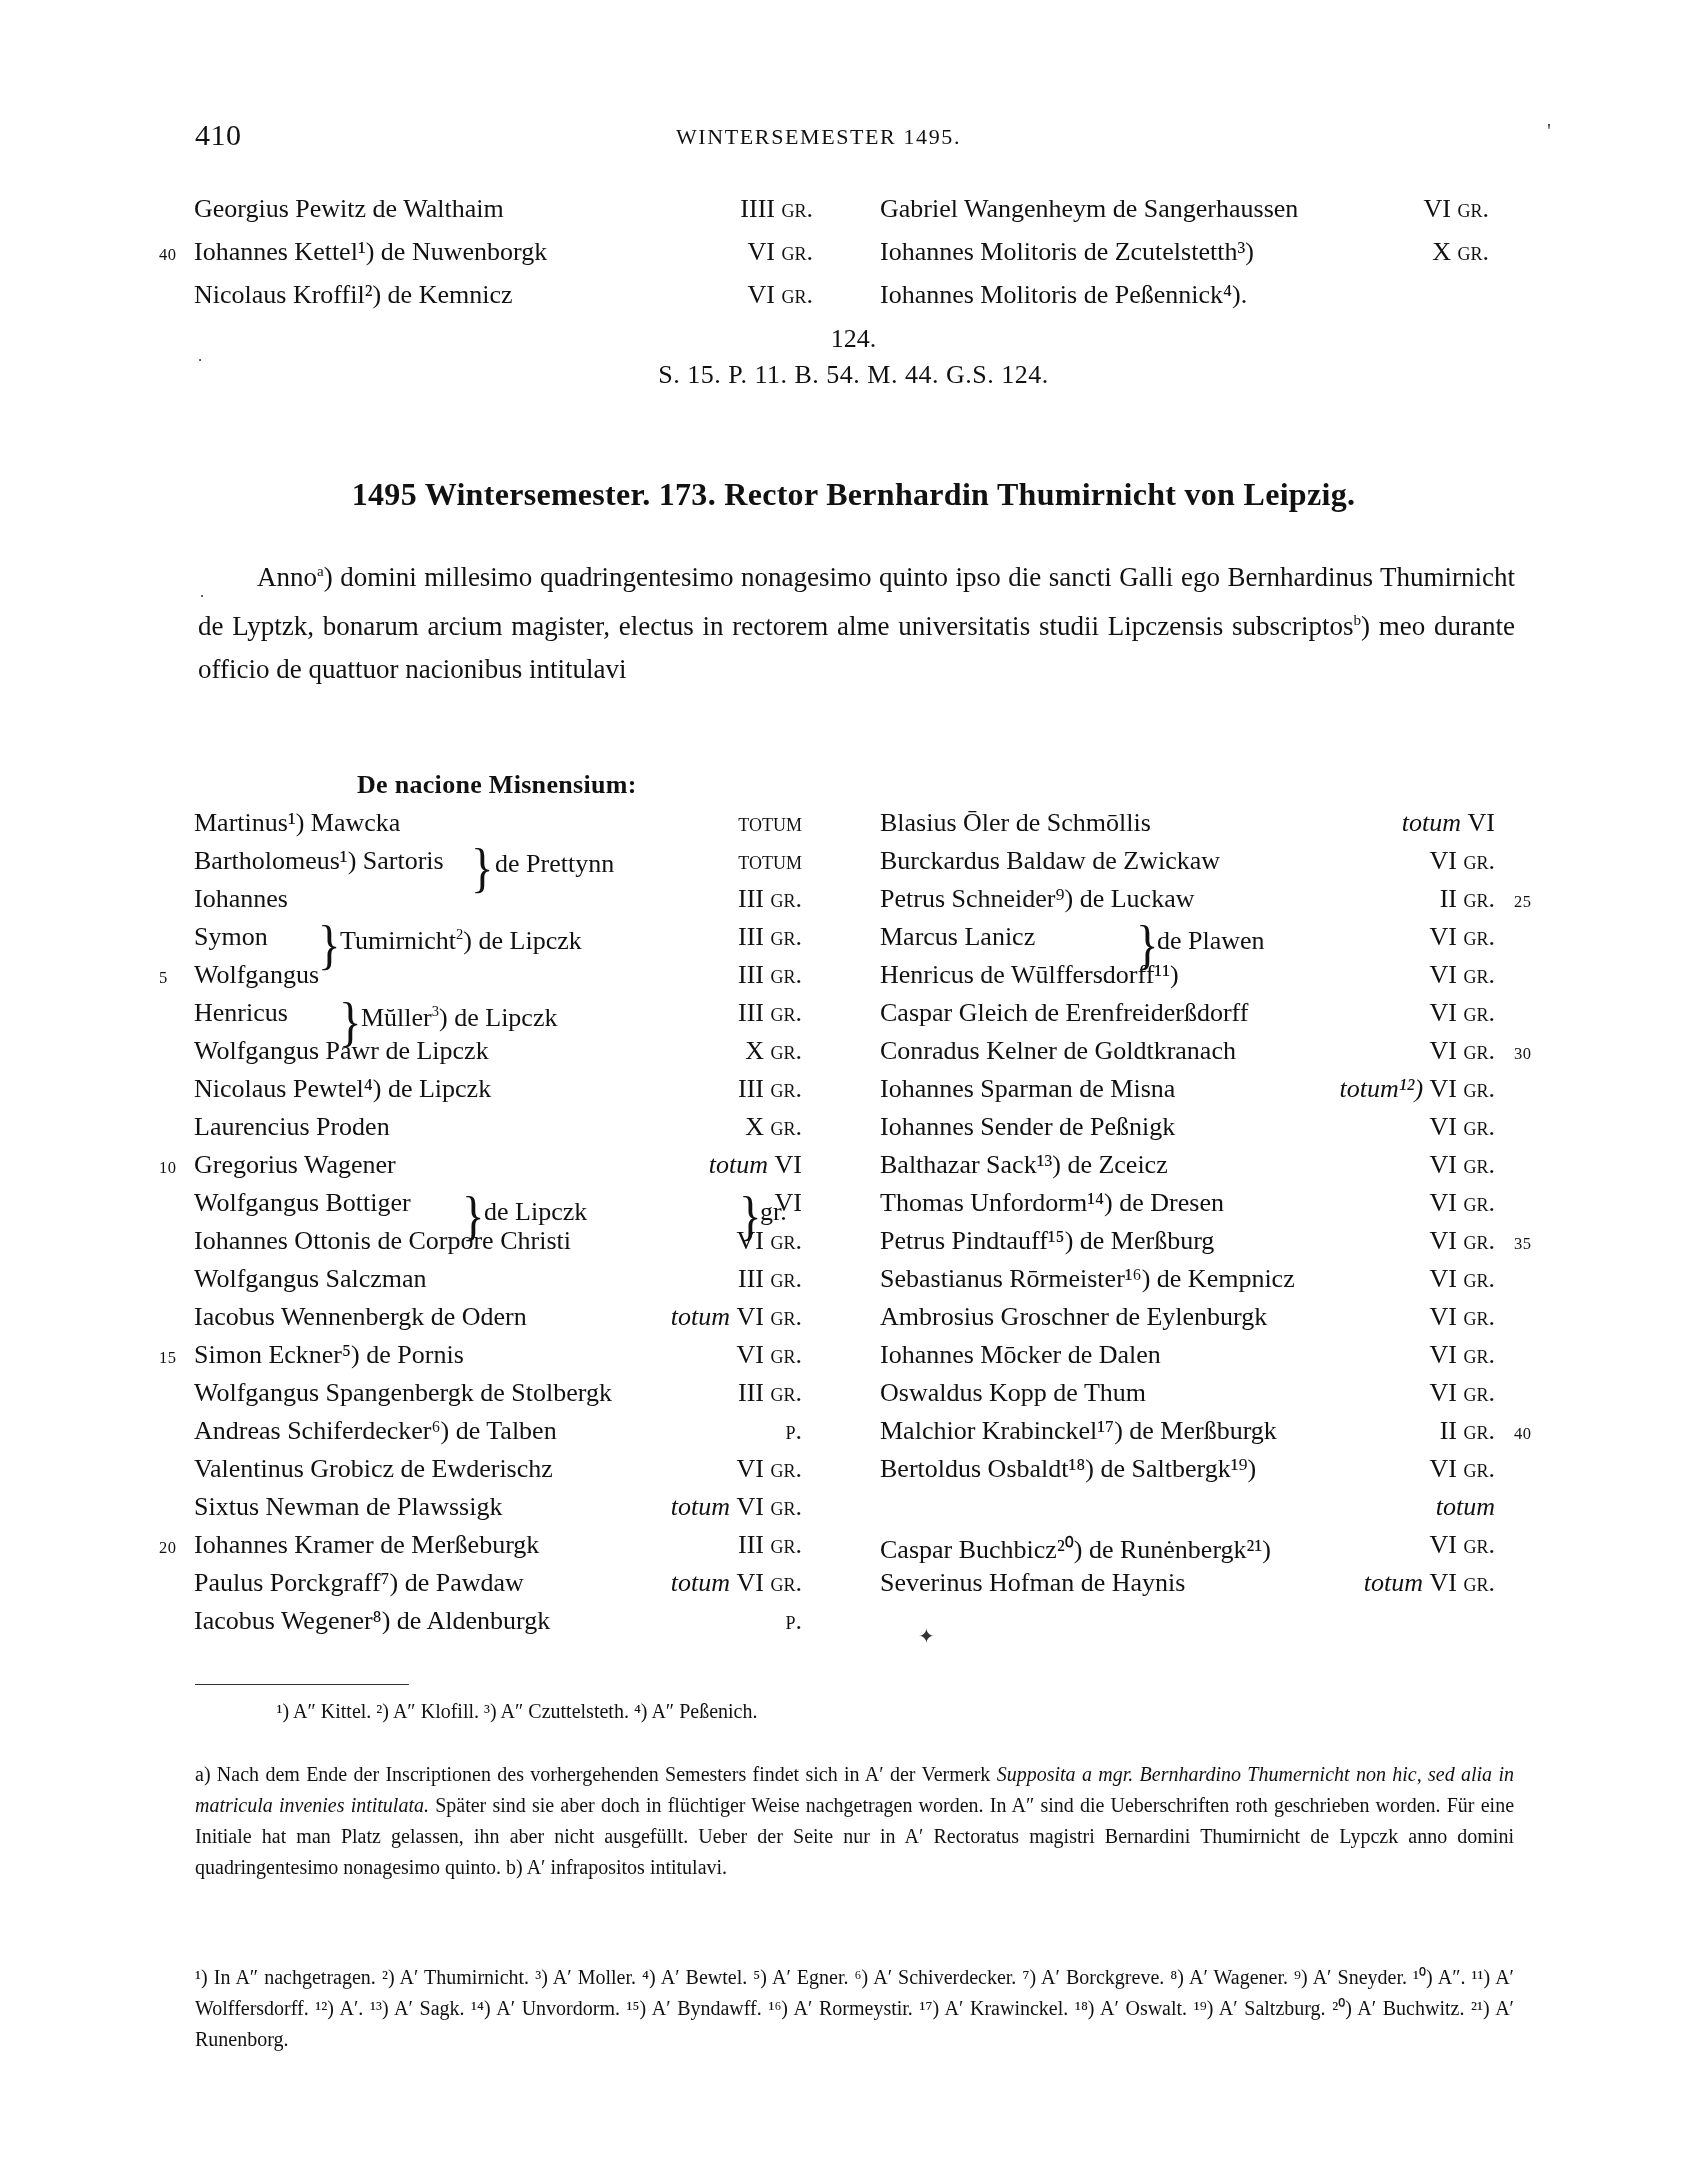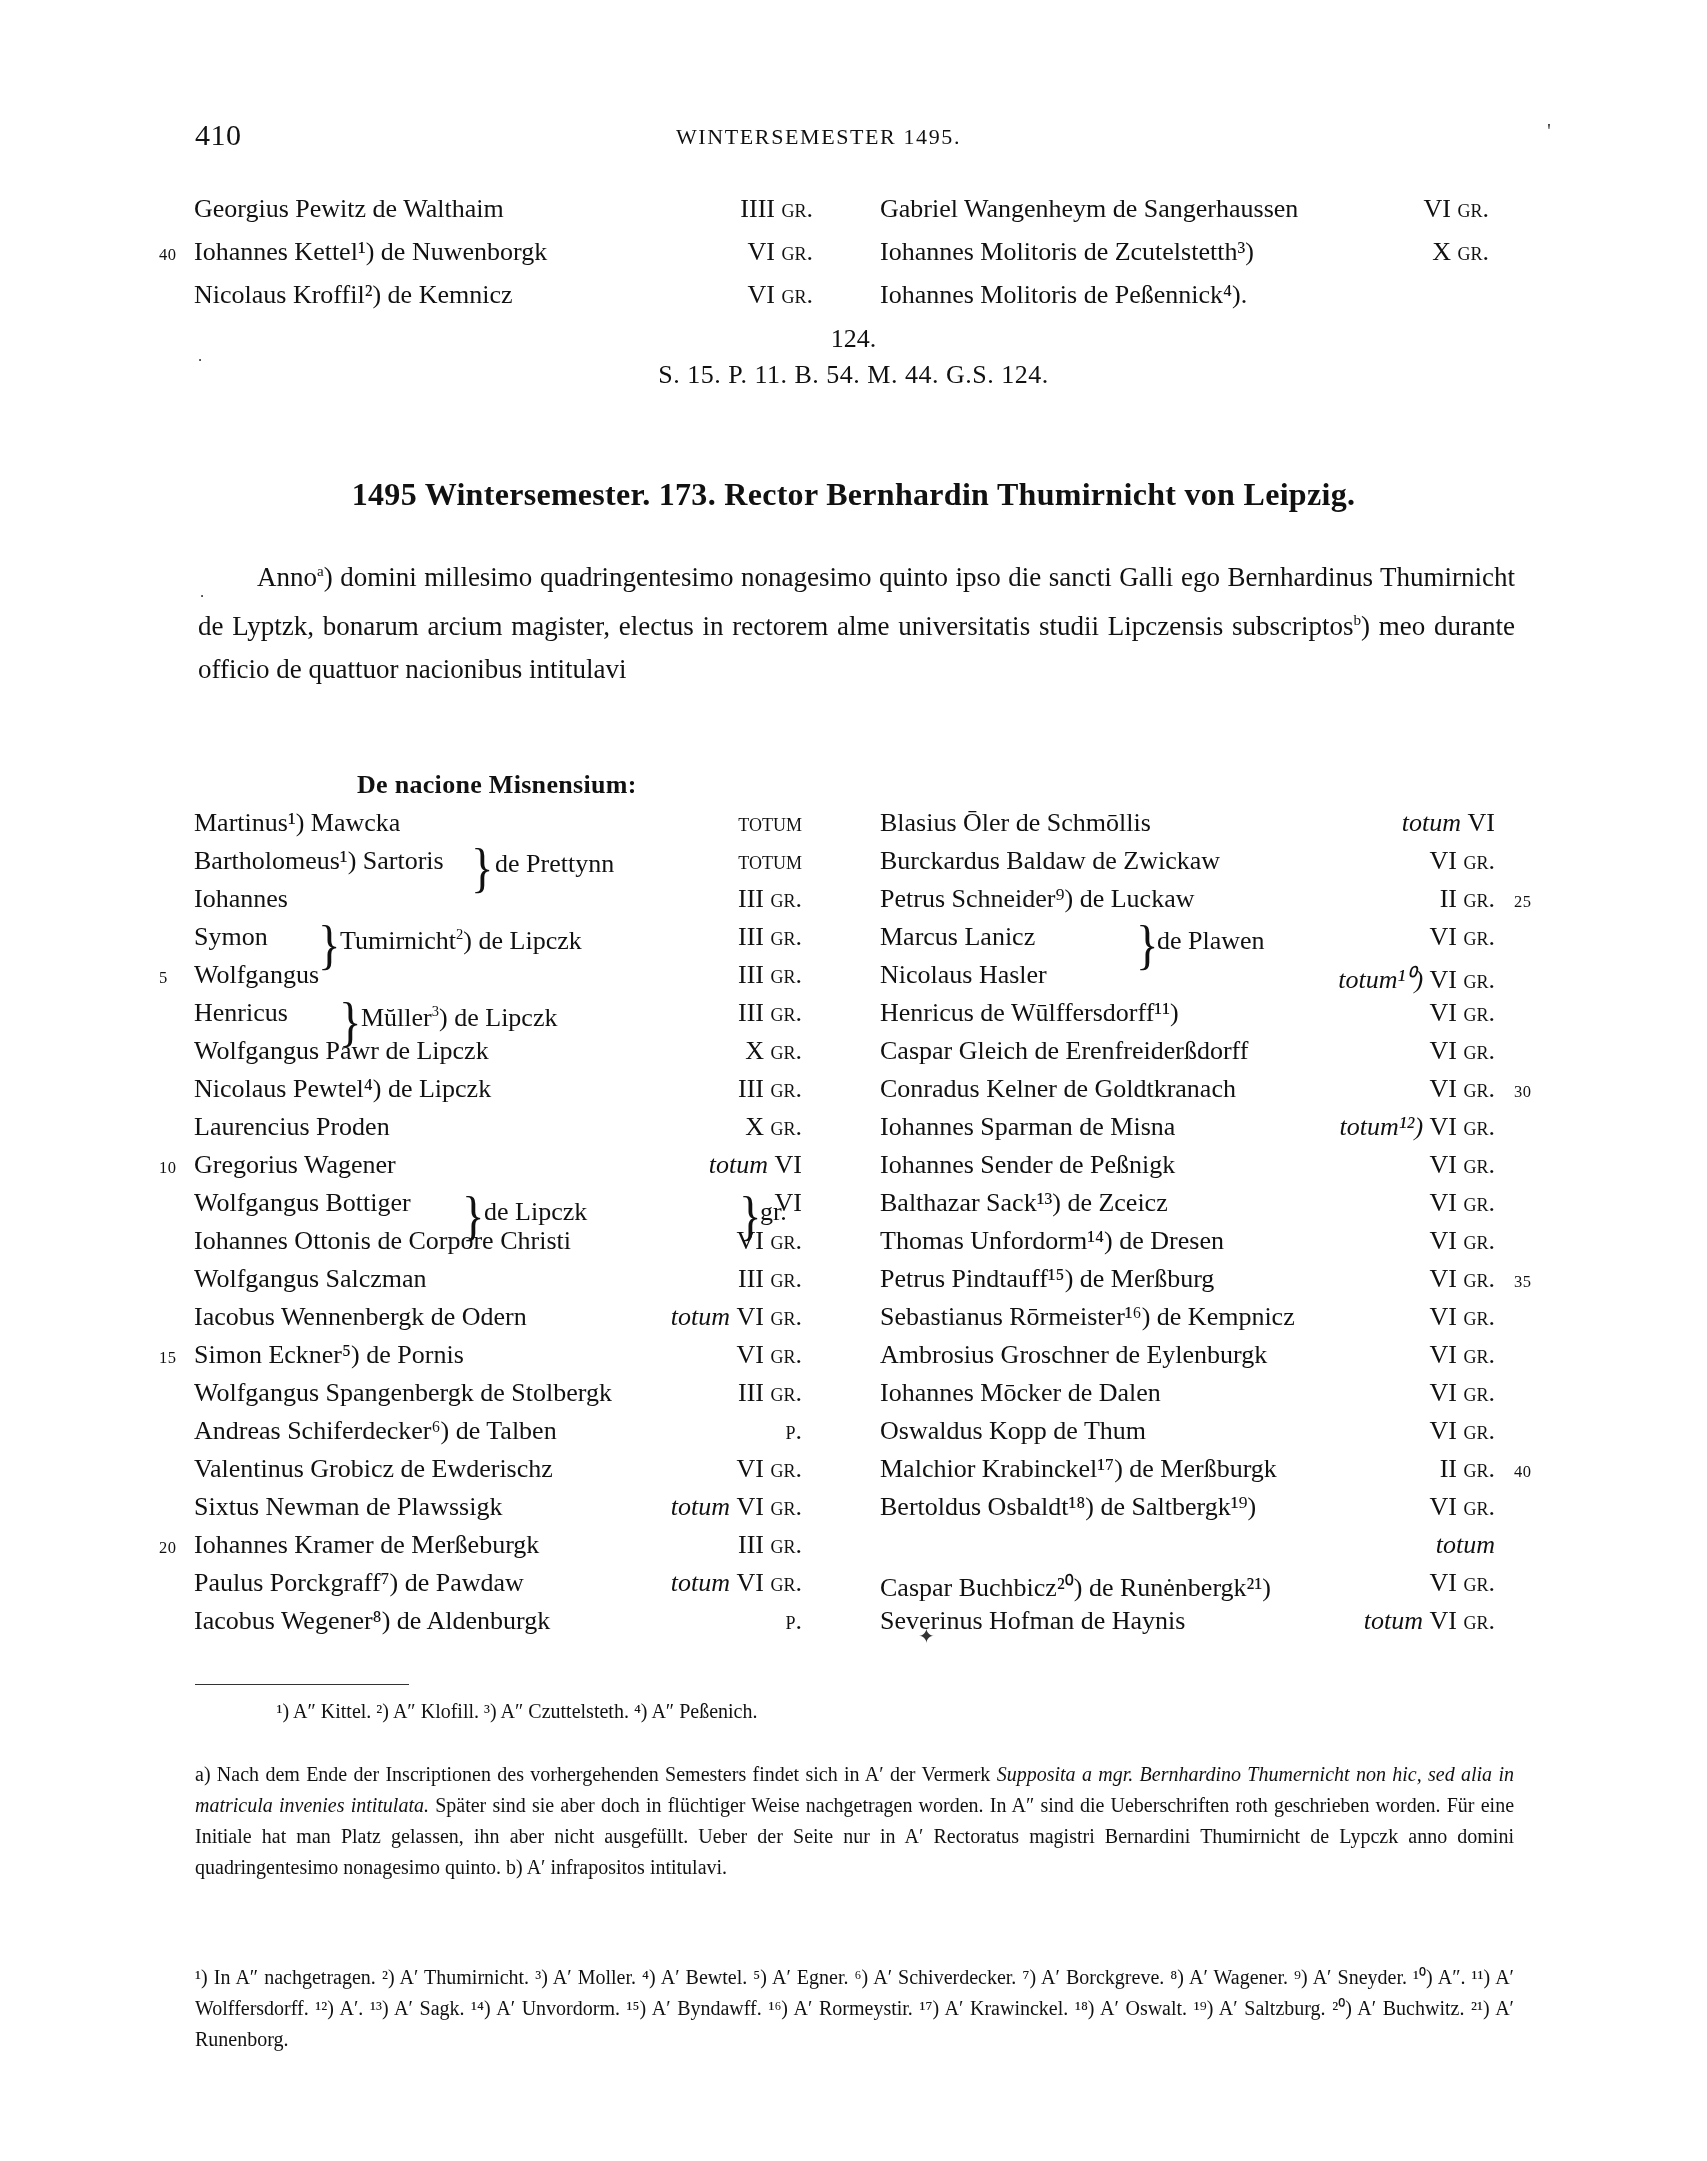--- a/index.html
+++ b/index.html
@@ -274,24 +274,20 @@
         <div class="erow" style="height: 38px;">
           <div class="rnum">25</div>
           <div class="rname">Petrus Schneider⁹) de Luckaw</div>
           <div class="rfee"><span class="sc">II gr.</span></div>
         </div>
         <div class="erow" style="height: 38px;">
           <div class="rname">Marcus Lanicz</div>
           <div class="rfee"><span class="sc">VI gr.</span></div>
         </div>
         <div class="erow" style="height: 38px;">
-          <div class="rname">Nicolaus Hasler</div>
-          <div class="rfee"><span class="it">totum¹⁰)</span> <span class="sc">VI gr.</span></div>
-        </div>
-        <div class="erow" style="height: 38px;">
           <div class="rname">Henricus de Wūlffersdorff¹¹)</div>
           <div class="rfee"><span class="sc">VI gr.</span></div>
         </div>
         <div class="erow" style="height: 38px;">
           <div class="rname">Caspar Gleich de Erenfreiderßdorff</div>
           <div class="rfee"><span class="sc">VI gr.</span></div>
         </div>
         <div class="erow" style="height: 38px;">
           <div class="rnum">30</div>
           <div class="rname">Conradus Kelner de Goldtkranach</div>

